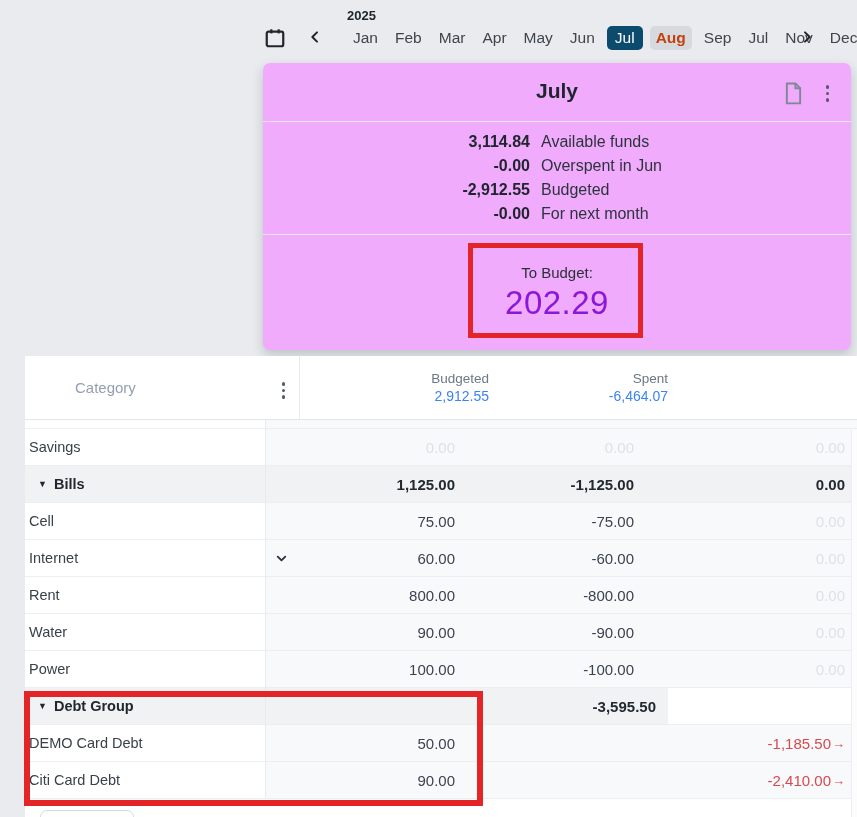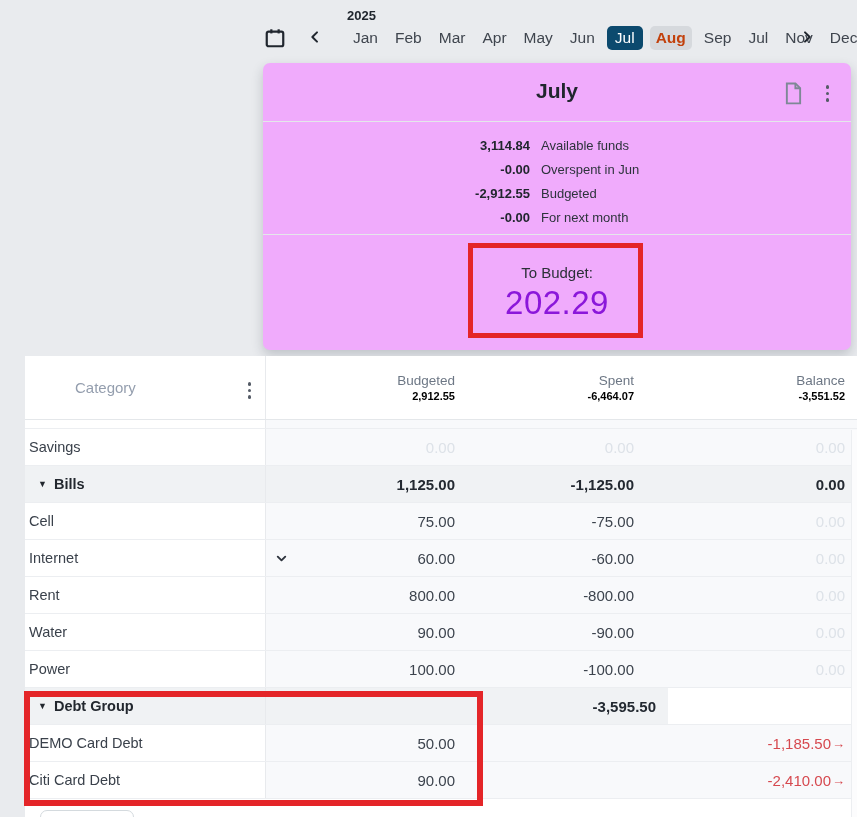--- a/index.html
+++ b/index.html
@@ -31,21 +31,21 @@
     background:#f0abfc; border-radius:7px;
     box-shadow:0 5px 12px rgba(40,50,65,.22);
   }
   .panel-header { position:relative; height:59px; border-bottom:1px solid #e4e7ea; }
   .panel-title { position:absolute; left:0; right:0; top:16px; text-align:center; font-size:21px; font-weight:600; color:#21262e; }
   .doc-icon { position:absolute; right:48px; top:19px; width:19px; height:22px; color:#7e8896; cursor:pointer; }
   .kebab { display:inline-flex; flex-direction:column; gap:3px; cursor:pointer; }
   .kebab i { width:3.5px; height:3.5px; border-radius:50%; background:#545b66; }
   .panel-kebab { position:absolute; right:22px; top:22px; }
   .summary { padding-top:11px; }
-  .summary-row { display:flex; height:24px; align-items:center; font-size:13px; }
+  .summary-row { display:flex; height:24px; align-items:flex-start; font-size:16px; }
   .summary-amount { width:267px; text-align:right; font-weight:bold; color:#21262e; }
   .summary-label { margin-left:11px; color:#2d333c; }
   .divider2 { position:absolute; left:0; right:0; top:171px; height:1px; background:#e4e7ea; }
   .to-budget { position:absolute; left:0; right:0; top:172px; bottom:0; display:flex; flex-direction:column; align-items:center; justify-content:center; gap:3px; }
   .to-budget-label { font-size:15px; color:#2b3038; }
   .to-budget-value { font-size:33px; color:#8b17da; cursor:pointer; letter-spacing:.5px; }
 
   
   .redbox { position:absolute; border:5px solid #e42528; z-index:50; pointer-events:none; }
   .redbox1 { left:468px; top:243px; width:175px; height:95px; }
@@ -53,21 +53,21 @@
 
   
   .table { position:absolute; left:25px; top:356px; width:832px; bottom:0; background:#ffffff; }
   .thead { position:relative; height:64px; background:#ffffff; border-bottom:1px solid #e4e7ea; display:flex; }
   .thead-cat { width:275px; border-right:1px solid #e8eaed; position:relative; }
   .cat-header-label { position:absolute; left:50px; top:23px; font-size:15px; color:#949eae; cursor:pointer; }
   .thead-kebab { position:absolute; right:14px; top:26px; }
   .thead-vals { flex:1; display:flex; }
   .th-col { display:flex; flex-direction:column; align-items:flex-end; justify-content:center; gap:2px; cursor:pointer; }
   .th-col .lbl { font-size:13.5px; color:#6d7785; }
-  .th-col .tot { font-size:11px; font-weight:bold; color:#000000; }
+  .th-col .tot { font-size:14px; font-weight:normal; color:#3b82f6; }
   .w-budgeted { width:189px; }
   .w-spent { width:179px; }
   .w-balance { width:211px; }
   .w-gutter { width:12px; }
 
   .strip { height:9px; display:flex; border-bottom:1px solid #eceef1; }
   .strip .l { width:241px; background:#fff; border-right:1px solid #e8eaed; }
   .strip .r { flex:1; background:#f8f9fb; }
 
   .trow { height:37px; display:flex; border-bottom:1px solid #eceef1; position:relative; }
@@ -179,24 +179,20 @@
       </div>
       <div class="thead-vals">
         <div class="th-col w-budgeted">
           <span class="lbl">Budgeted</span>
           <span class="tot">2,912.55</span>
         </div>
         <div class="th-col w-spent">
           <span class="lbl">Spent</span>
           <span class="tot">-6,464.07</span>
         </div>
-        <div class="th-col w-balance">
-          <span class="lbl">Balance</span>
-          <span class="tot">-3,551.52</span>
-        </div>
         <div class="w-gutter"></div>
       </div>
     </div>
     <div class="strip">
         <div class="l"></div>
         <div class="r"></div>
       </div>
     <div id="rows">
         <div class="trow">
           <div class="cat-cell">

